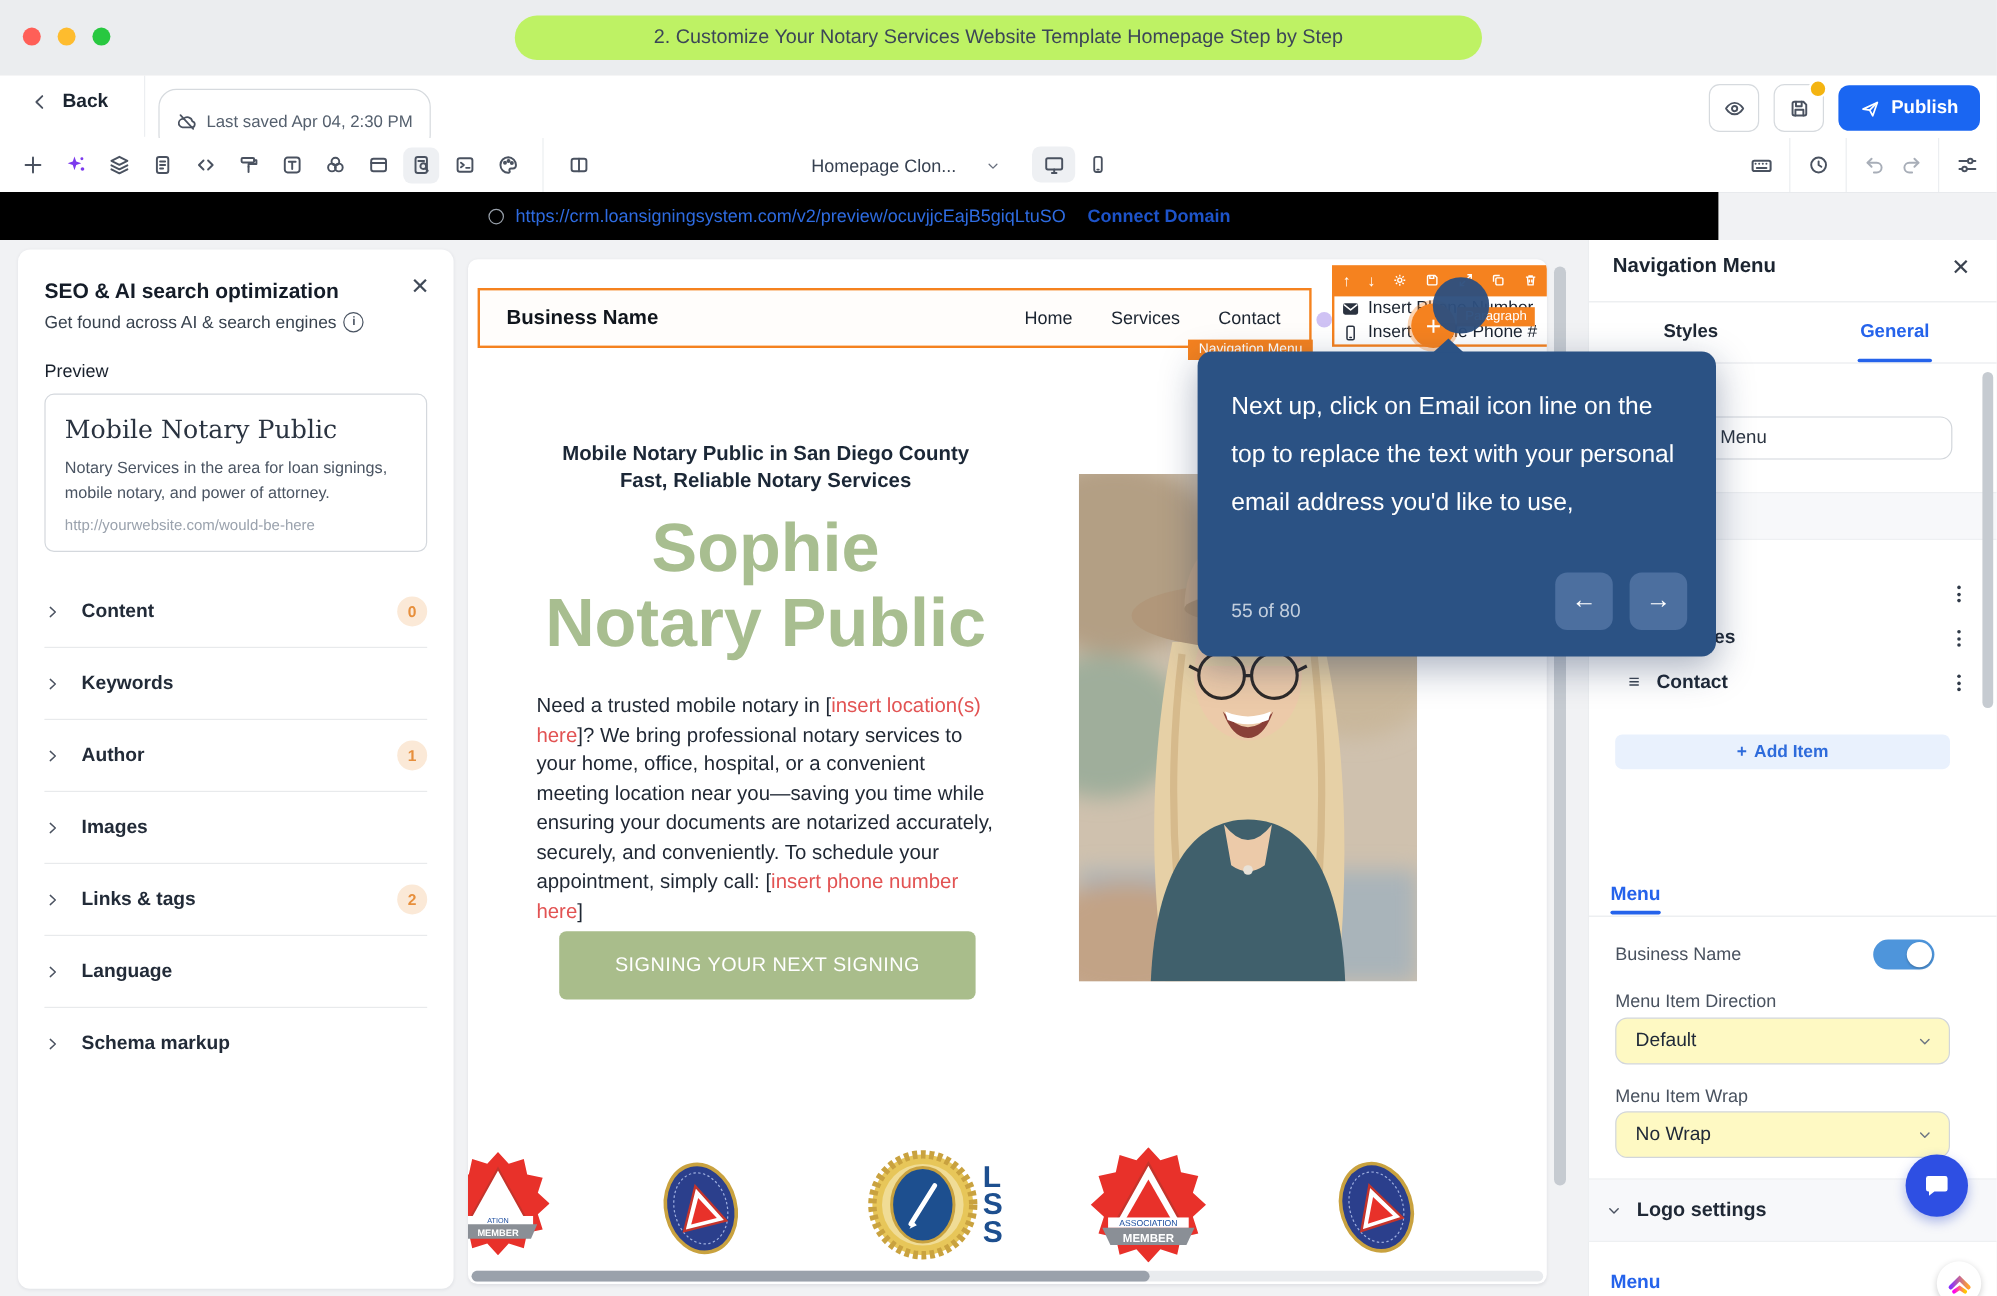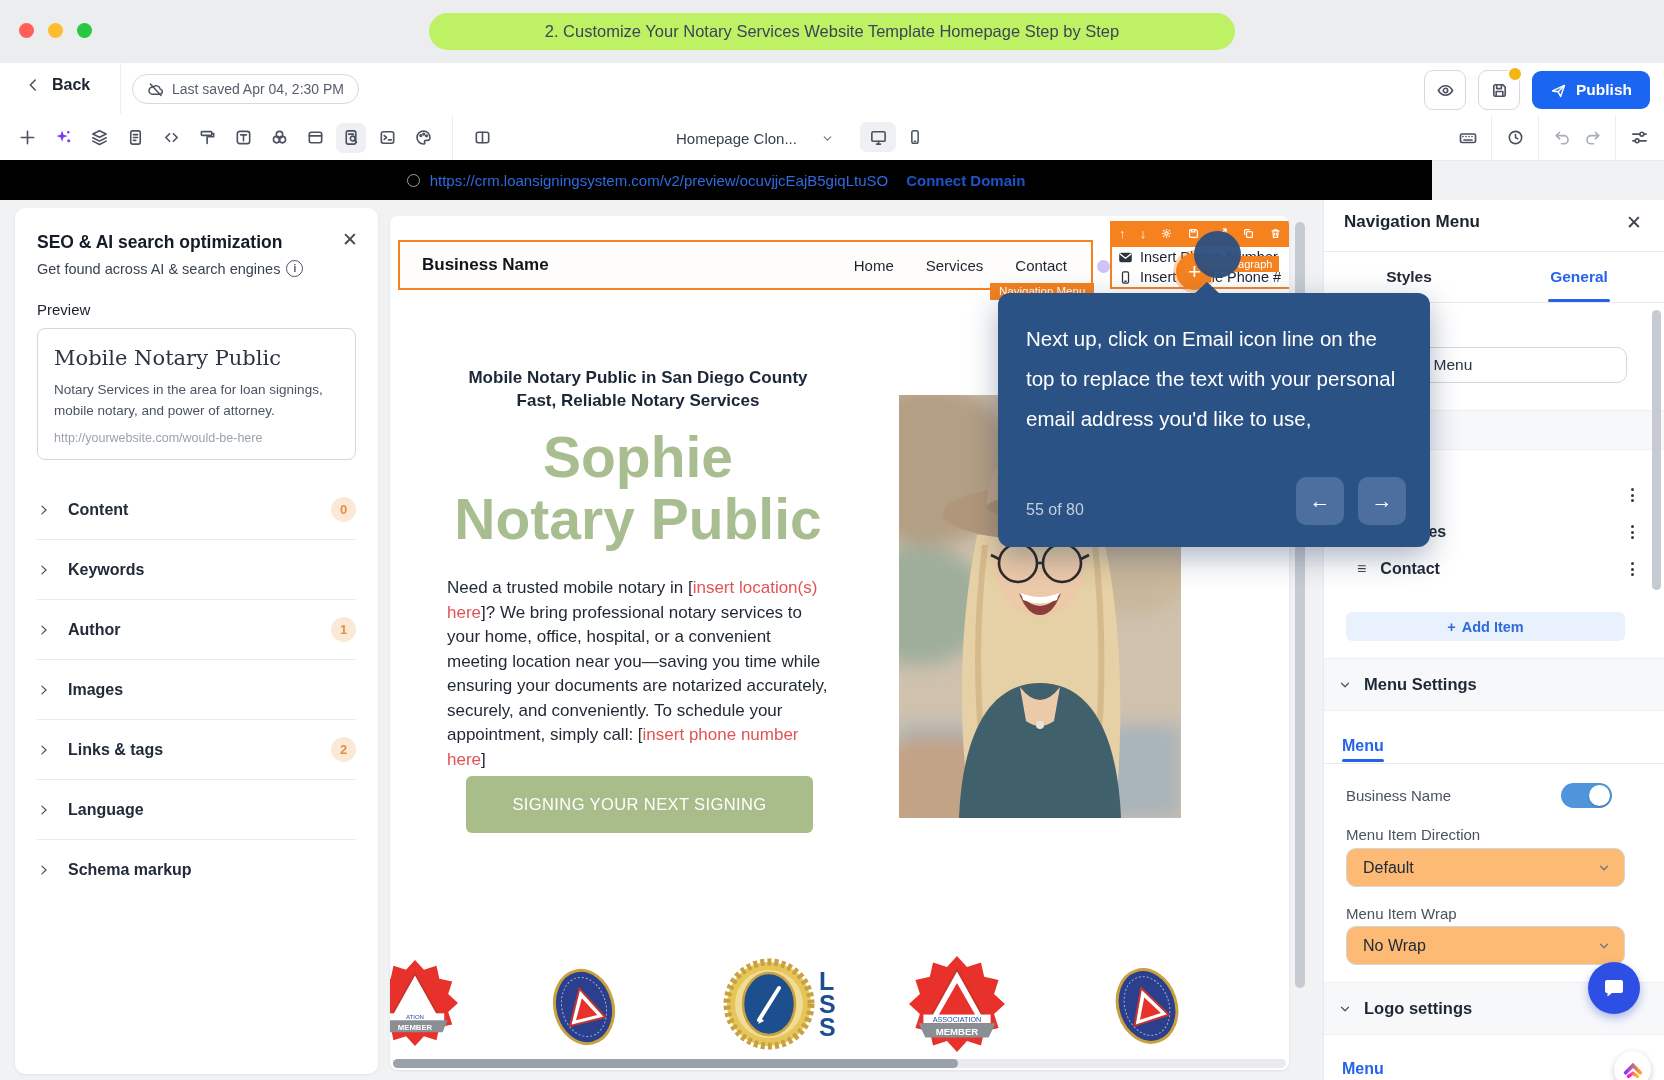--- a/index.html
+++ b/index.html
@@ -15,21 +15,21 @@
   .l-red{background:#ff5f57}.l-yel{background:#febc2e}.l-grn{background:#28c840}
   .title-pill{position:absolute;left:50%;top:13px;transform:translateX(-50%);width:806px;height:37px;
     background:#bef264;border-radius:19px;display:flex;align-items:center;justify-content:center;
     font-size:16.5px;color:#3c4657;}
 
   
   .bar2{position:absolute;left:0;top:63px;width:1664px;height:52px;background:#fff;border-bottom:1px solid #e8eaed;}
   .back{position:absolute;left:24px;top:13px;display:flex;align-items:center;gap:10px;font-size:16px;font-weight:700;color:#1b2430;cursor:pointer;}
   .vdiv{position:absolute;top:0;width:1px;height:51px;background:#eceef1;}
   .saved-pill{position:absolute;left:132px;top:11px;height:28px;border:1px solid #d6dade;border-radius:15px;
-    display:flex;align-items:center;gap:8px;padding:0 14px;font-size:14px;color:#55606e;background:#fff;}
+    display:flex;align-items:center;gap:8px;padding:12px 14px;font-size:14px;color:#55606e;background:#fff;}
   .right-actions{position:absolute;right:14px;top:7px;display:flex;align-items:center;gap:12px;}
   .sq-btn{width:40px;height:38px;border:1px solid #d6dade;border-radius:9px;background:#fff;display:flex;align-items:center;justify-content:center;position:relative;cursor:pointer;}
   .dot-badge{position:absolute;right:-4px;top:-5px;width:12px;height:12px;border-radius:50%;background:#f4b411;border:2px solid #fff;}
   .publish{height:38px;padding:0 18px;border-radius:9px;background:#1a66f2;color:#fff;font-size:15.5px;font-weight:600;
     display:flex;align-items:center;gap:9px;cursor:pointer;}
 
   
   .bar3{position:absolute;left:0;top:115px;width:1664px;height:45px;background:#fff;border-bottom:1px solid #e8eaed;}
   .tool-left{position:absolute;left:12px;top:0;height:45px;display:flex;align-items:center;gap:6px;}
   .tbtn{width:30px;height:30px;border-radius:7px;display:flex;align-items:center;justify-content:center;cursor:pointer;}
@@ -129,21 +129,21 @@
   .mi-dots{margin-left:auto;margin-right:30px;display:flex;flex-direction:column;gap:2.5px;cursor:pointer;}
   .mi-dots i{width:3px;height:3px;border-radius:50%;background:#303a48;}
   .add-item{position:absolute;left:22px;top:412px;width:279px;height:29px;background:#e9f1fd;border-radius:6px;
     display:flex;align-items:center;justify-content:center;gap:6px;color:#2e6bdb;font-size:14.5px;font-weight:600;cursor:pointer;}
   .sec-band{height:53px;font-size:16.5px;font-weight:600;color:#1f2835;gap:12px;}
   .sec-band .chev{margin-left:14px;}
   .subtab{position:absolute;left:18px;font-size:16px;font-weight:600;color:#2563eb;cursor:pointer;}
   .subtab::after{content:"";position:absolute;left:0;bottom:-7px;width:42px;height:3px;background:#2563eb;border-radius:2px;}
   .field-label{position:absolute;left:22px;font-size:15px;color:#49525f;}
   .select{position:absolute;left:22px;width:279px;height:39px;border:1px solid #d2d6db;border-radius:10px;
-    display:flex;align-items:center;box-sizing:border-box;cursor:pointer;background:#fdba74;}
+    display:flex;align-items:center;box-sizing:border-box;cursor:pointer;background:#fef9c3;}
   .select span{margin-left:16px;font-size:16px;color:#202a38;}
   .select .chev{margin-left:auto;margin-right:13px;}
   .toggle{position:absolute;left:237px;top:583px;width:51px;height:25px;border-radius:13px;background:#4e95db;cursor:pointer;}
   .toggle .knob{position:absolute;right:2px;top:2px;width:21px;height:21px;border-radius:50%;background:#fff;box-shadow:0 1px 2px rgba(0,0,0,.25);}
 
   
   .tooltip{position:absolute;left:998px;top:93px;width:432px;height:254px;background:#2b5284;border-radius:12px;z-index:20;
     box-shadow:0 10px 30px rgba(20,40,80,.35);box-sizing:border-box;padding:26px 28px;}
   .tooltip .caret{position:absolute;left:196px;top:-11px;width:0;height:0;border-left:13px solid transparent;
     border-right:13px solid transparent;border-bottom:12px solid #2b5284;}
@@ -638,26 +638,20 @@
           <i></i>
           <i></i>
         </span>
     </div>
 
     <div class="add-item">
       <span style="font-weight:800">+</span>
       <span>Add Item</span>
     </div>
 
-    <div class="band sec-band" style="top:458px">
-      <svg class="ico chev" width="14" height="14" viewBox="0 0 20 20">
-          <path d="m5 7.5 5 5 5-5"></path>
-        </svg>
-      <span>Menu Settings</span>
-    </div>
 
     <div class="subtab" style="top:537px">Menu</div>
     <div class="rp-div" style="top:563px"></div>
 
     <div class="field-label" style="top:587px">Business Name</div>
     <div class="toggle">
         <div class="knob"></div>
       </div>
 
     <div class="field-label" style="top:626px">Menu Item Direction</div>

